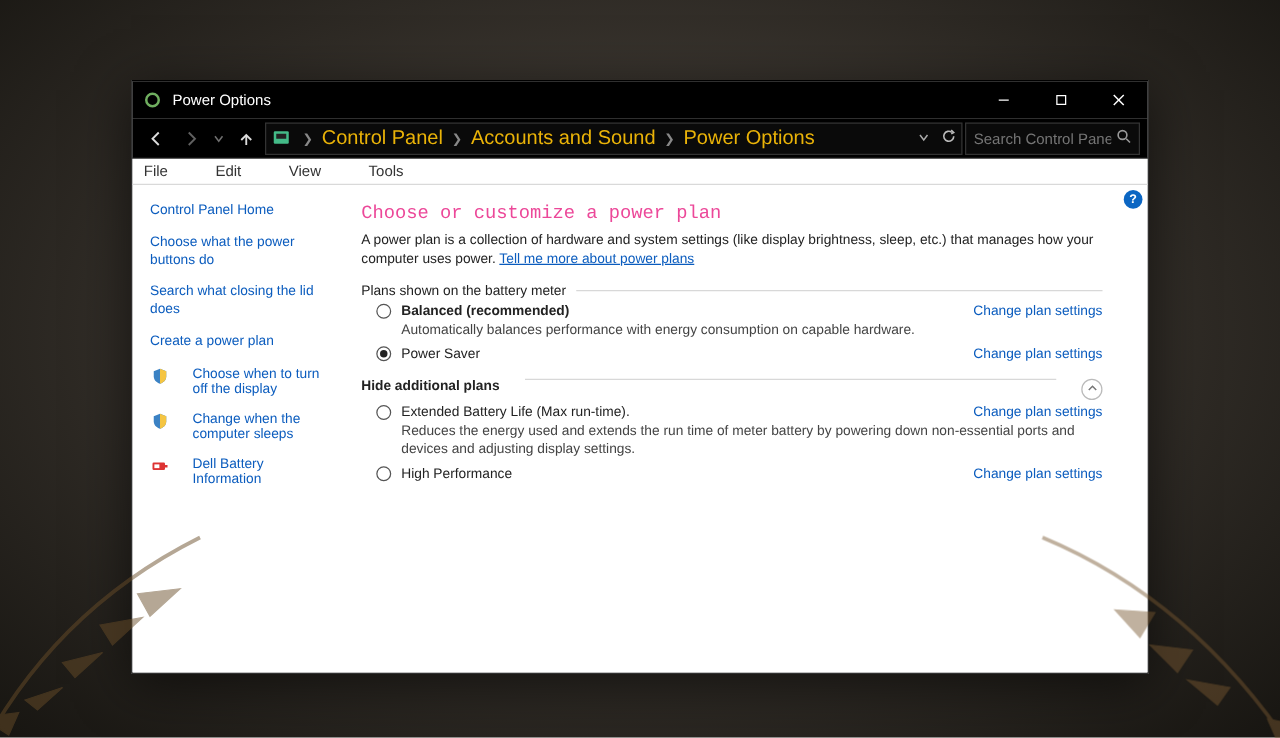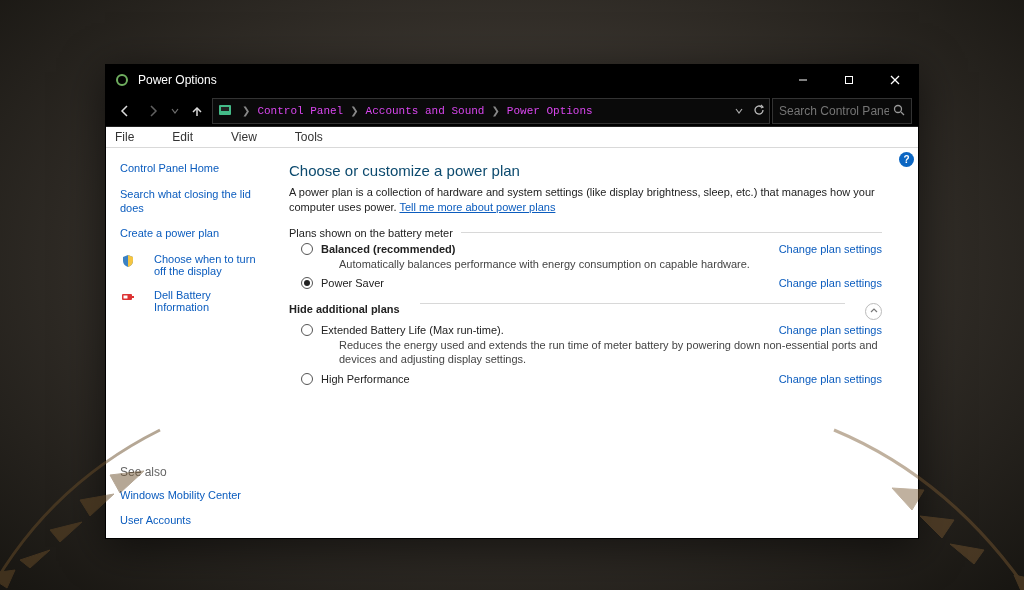--- a/index.html
+++ b/index.html
@@ -53,21 +53,21 @@
       flex: 1;
       height: 26px;
       background: #0a0a0a;
       border: 1px solid #333;
       display: flex;
       align-items: center;
       padding: 0 4px;
       gap: 4px;
       overflow: hidden;
     }
-    .crumb { display:flex; align-items:center; color: #d946ef; font-size: 11px; white-space: nowrap; cursor:pointer;font-family:Liberation Mono, monospace; }
+    .crumb { display:flex; align-items:center; color: #eab308; font-size: 16px; white-space: nowrap; cursor:pointer; }
     .crumb-sep { color: #888; padding: 0 3px; font-size: 10px; }
     .addr-icon { width:16px; height:16px; display:inline-flex; align-items:center; justify-content:center; margin-right: 2px;}
     .addr-right {
       margin-left: auto;
       display:flex;
       align-items:center;
       gap:6px;
       color:#bbb;
     }
     .searchbox {
@@ -131,21 +131,21 @@
     .side-row .icon { width:16px; flex-shrink:0; margin-top:1px; display:flex; align-items:center; justify-content:center;}
     .seealso-block { margin-top: auto; padding-top: 20px; }
     .seealso-title { font-size: 12px; color: #666; margin-bottom: 10px; }
     
     .main {
       flex: 1;
       padding: 14px 36px 14px 18px;
       position: relative;
       overflow: hidden;
     }
-    .page-title { color: #0c4a6e; font-size: 15px; font-weight: 400; margin-bottom: 6px; }
+    .page-title { color: #ec4899; font-size: 15px; font-weight: 400; margin-bottom: 6px; font-family: Liberation Mono, monospace; }
     .page-desc { font-size: 11px; line-height: 1.35; color: #222; margin-bottom: 12px; }
     .page-desc .link { text-decoration: underline; }
     .fieldset-title {
       font-size: 11px;
       color: #222;
       margin-bottom: 4px;
       display:flex;
       align-items:center;
       gap: 8px;
     }
@@ -160,21 +160,21 @@
     }
     .radio {
       width: 12px; height:12px; border:1px solid #555; border-radius:50%; margin-right:8px; display:inline-block; cursor:pointer; position:relative; flex-shrink:0;
     }
     .radio.checked::after {
       content:''; position:absolute; left:2px; top:2px; width:6px; height:6px; background:#222; border-radius:50%;
     }
     .plan-name { font-size: 11px; }
     .plan-name.bold { font-weight: 600; }
     .plan-link { margin-left: auto; }
-    .plan-desc { font-size: 11px; color:#444; margin-left: 38px; margin-top: 2px; margin-bottom: 6px; line-height:1.3; }
+    .plan-desc { font-size: 11px; color:#444; margin-left: 20px; margin-top: 2px; margin-bottom: 6px; line-height:1.3; }
     .hide-row {
       display:flex; align-items:flex-start; gap:20px; margin-top: 14px; margin-bottom: 4px; font-weight: bold;
     }
     .hide-row .line { flex:1; height:1px; background:#d8d8d8; }
     .collapse-btn {
       width:17px; height:17px; border:1px solid #bbb; border-radius:50%; display:flex; align-items:center; justify-content:center; font-size:8px; color:#555; cursor:pointer;
     }
     .extra-plans .plan { margin-left: 12px; }
     
     .fern {
@@ -277,48 +277,53 @@
     <span class="menuitem">View</span>
     <span class="menuitem">Tools</span>
   </div>
 
   <div class="body">
     <div class="help-badge">?</div>
 
     <div class="sidebar">
       <a class="side-link">Control Panel Home</a>
 
+      <a class="side-link">Choose what the power buttons do</a>
       <a class="side-link">Search what closing the lid does</a>
       <a class="side-link">Create a power plan</a>
 
       <div class="side-row">
         <span class="icon">
           <svg width="14" height="14" viewBox="0 0 14 14">
               <path d="M7 1l5 2v4c0 3-2 5-5 6-3-1-5-3-5-6V3l5-2z" fill="#3b82c4"></path>
               <path d="M7 1v12c3-1 5-3 5-6V3L7 1z" fill="#f5c542"></path>
             </svg>
         </span>
         <a class="link">Choose when to turn off the display</a>
+      </div>
+      <div class="side-row">
+        <span class="icon">
+          <svg width="14" height="14" viewBox="0 0 14 14">
+              <path d="M7 1l5 2v4c0 3-2 5-5 6-3-1-5-3-5-6V3l5-2z" fill="#3b82c4"></path>
+              <path d="M7 1v12c3-1 5-3 5-6V3L7 1z" fill="#f5c542"></path>
+            </svg>
+        </span>
+        <a class="link">Change when the computer sleeps</a>
       </div>
       <div class="side-row">
         <span class="icon">
           <svg width="14" height="14" viewBox="0 0 14 14">
               <rect x="1" y="4" width="10" height="6" fill="#d33" rx="1"></rect>
               <rect x="11" y="6" width="2" height="2" fill="#d33"></rect>
               <rect x="2.5" y="5.5" width="4" height="3" fill="#fff"></rect>
             </svg>
         </span>
         <a class="link">Dell Battery Information</a>
       </div>
 
-      <div class="seealso-block">
-        <div class="seealso-title">See also</div>
-        <a class="side-link">Windows Mobility Center</a>
-        <a class="side-link" style="margin-bottom:0;">User Accounts</a>
-      </div>
     </div>
 
     <div class="main">
       <div class="page-title">Choose or customize a power plan</div>
       <div class="page-desc">
         <span>A power plan is a collection of hardware and system settings (like display brightness, sleep, etc.) that manages how your computer uses power.</span>
         <a class="link">Tell me more about power plans</a>
       </div>
 
       <div class="fieldset-title">

